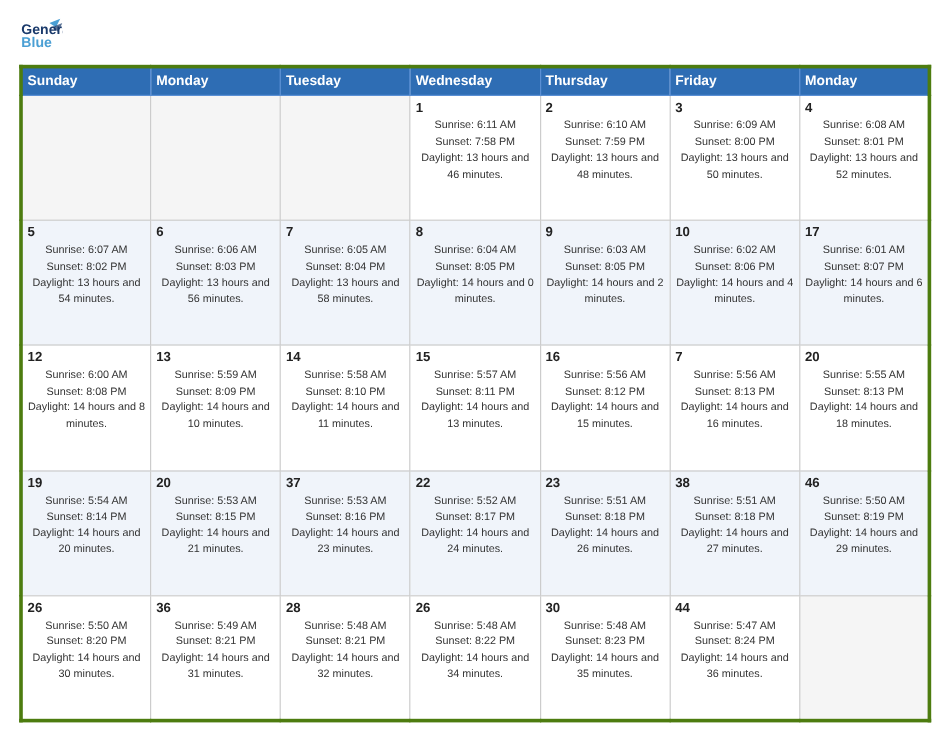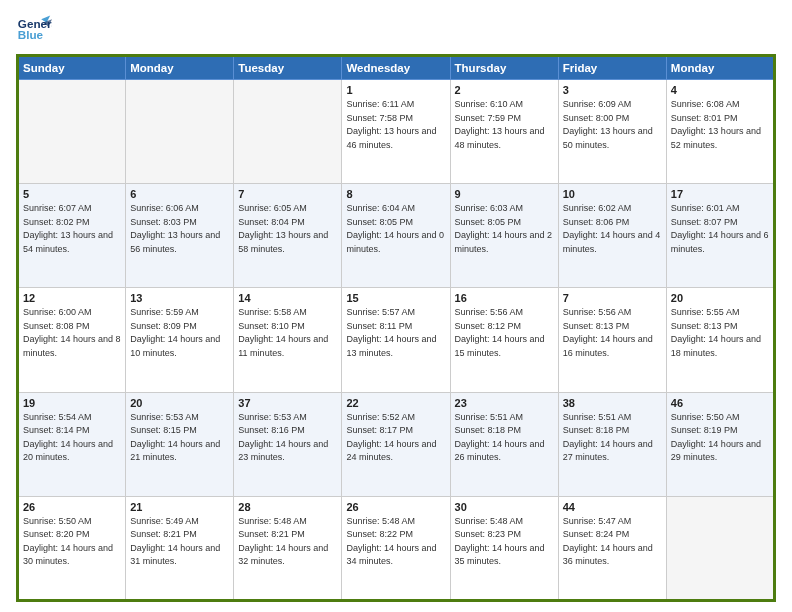--- a/index.html
+++ b/index.html
@@ -70,20 +70,21 @@
       font-size: 11px;
       font-weight: bold;
       color: #222;
       display: block;
       margin-bottom: 2px;
     }
     .day-info {
       font-size: 9px;
       color: #333;
       line-height: 1.5;
+      text-align: center;
     }
     .logo-container {
       display: flex;
       align-items: center;
       gap: 4px;
     }
     .logo-icon {
       width: 36px;
       height: 36px;
     }
@@ -230,21 +231,21 @@
             <span class="day-number">46</span>
             <div class="day-info">Sunrise: 5:50 AM<br>Sunset: 8:19 PM<br>Daylight: 14 hours and 29 minutes.</div>
           </td>
         </tr>
         <tr>
           <td>
             <span class="day-number">26</span>
             <div class="day-info">Sunrise: 5:50 AM<br>Sunset: 8:20 PM<br>Daylight: 14 hours and 30 minutes.</div>
           </td>
           <td>
-            <span class="day-number">21</span>
+            <span class="day-number">36</span>
             <div class="day-info">Sunrise: 5:49 AM<br>Sunset: 8:21 PM<br>Daylight: 14 hours and 31 minutes.</div>
           </td>
           <td>
             <span class="day-number">28</span>
             <div class="day-info">Sunrise: 5:48 AM<br>Sunset: 8:21 PM<br>Daylight: 14 hours and 32 minutes.</div>
           </td>
           <td>
             <span class="day-number">26</span>
             <div class="day-info">Sunrise: 5:48 AM<br>Sunset: 8:22 PM<br>Daylight: 14 hours and 34 minutes.</div>
           </td>

